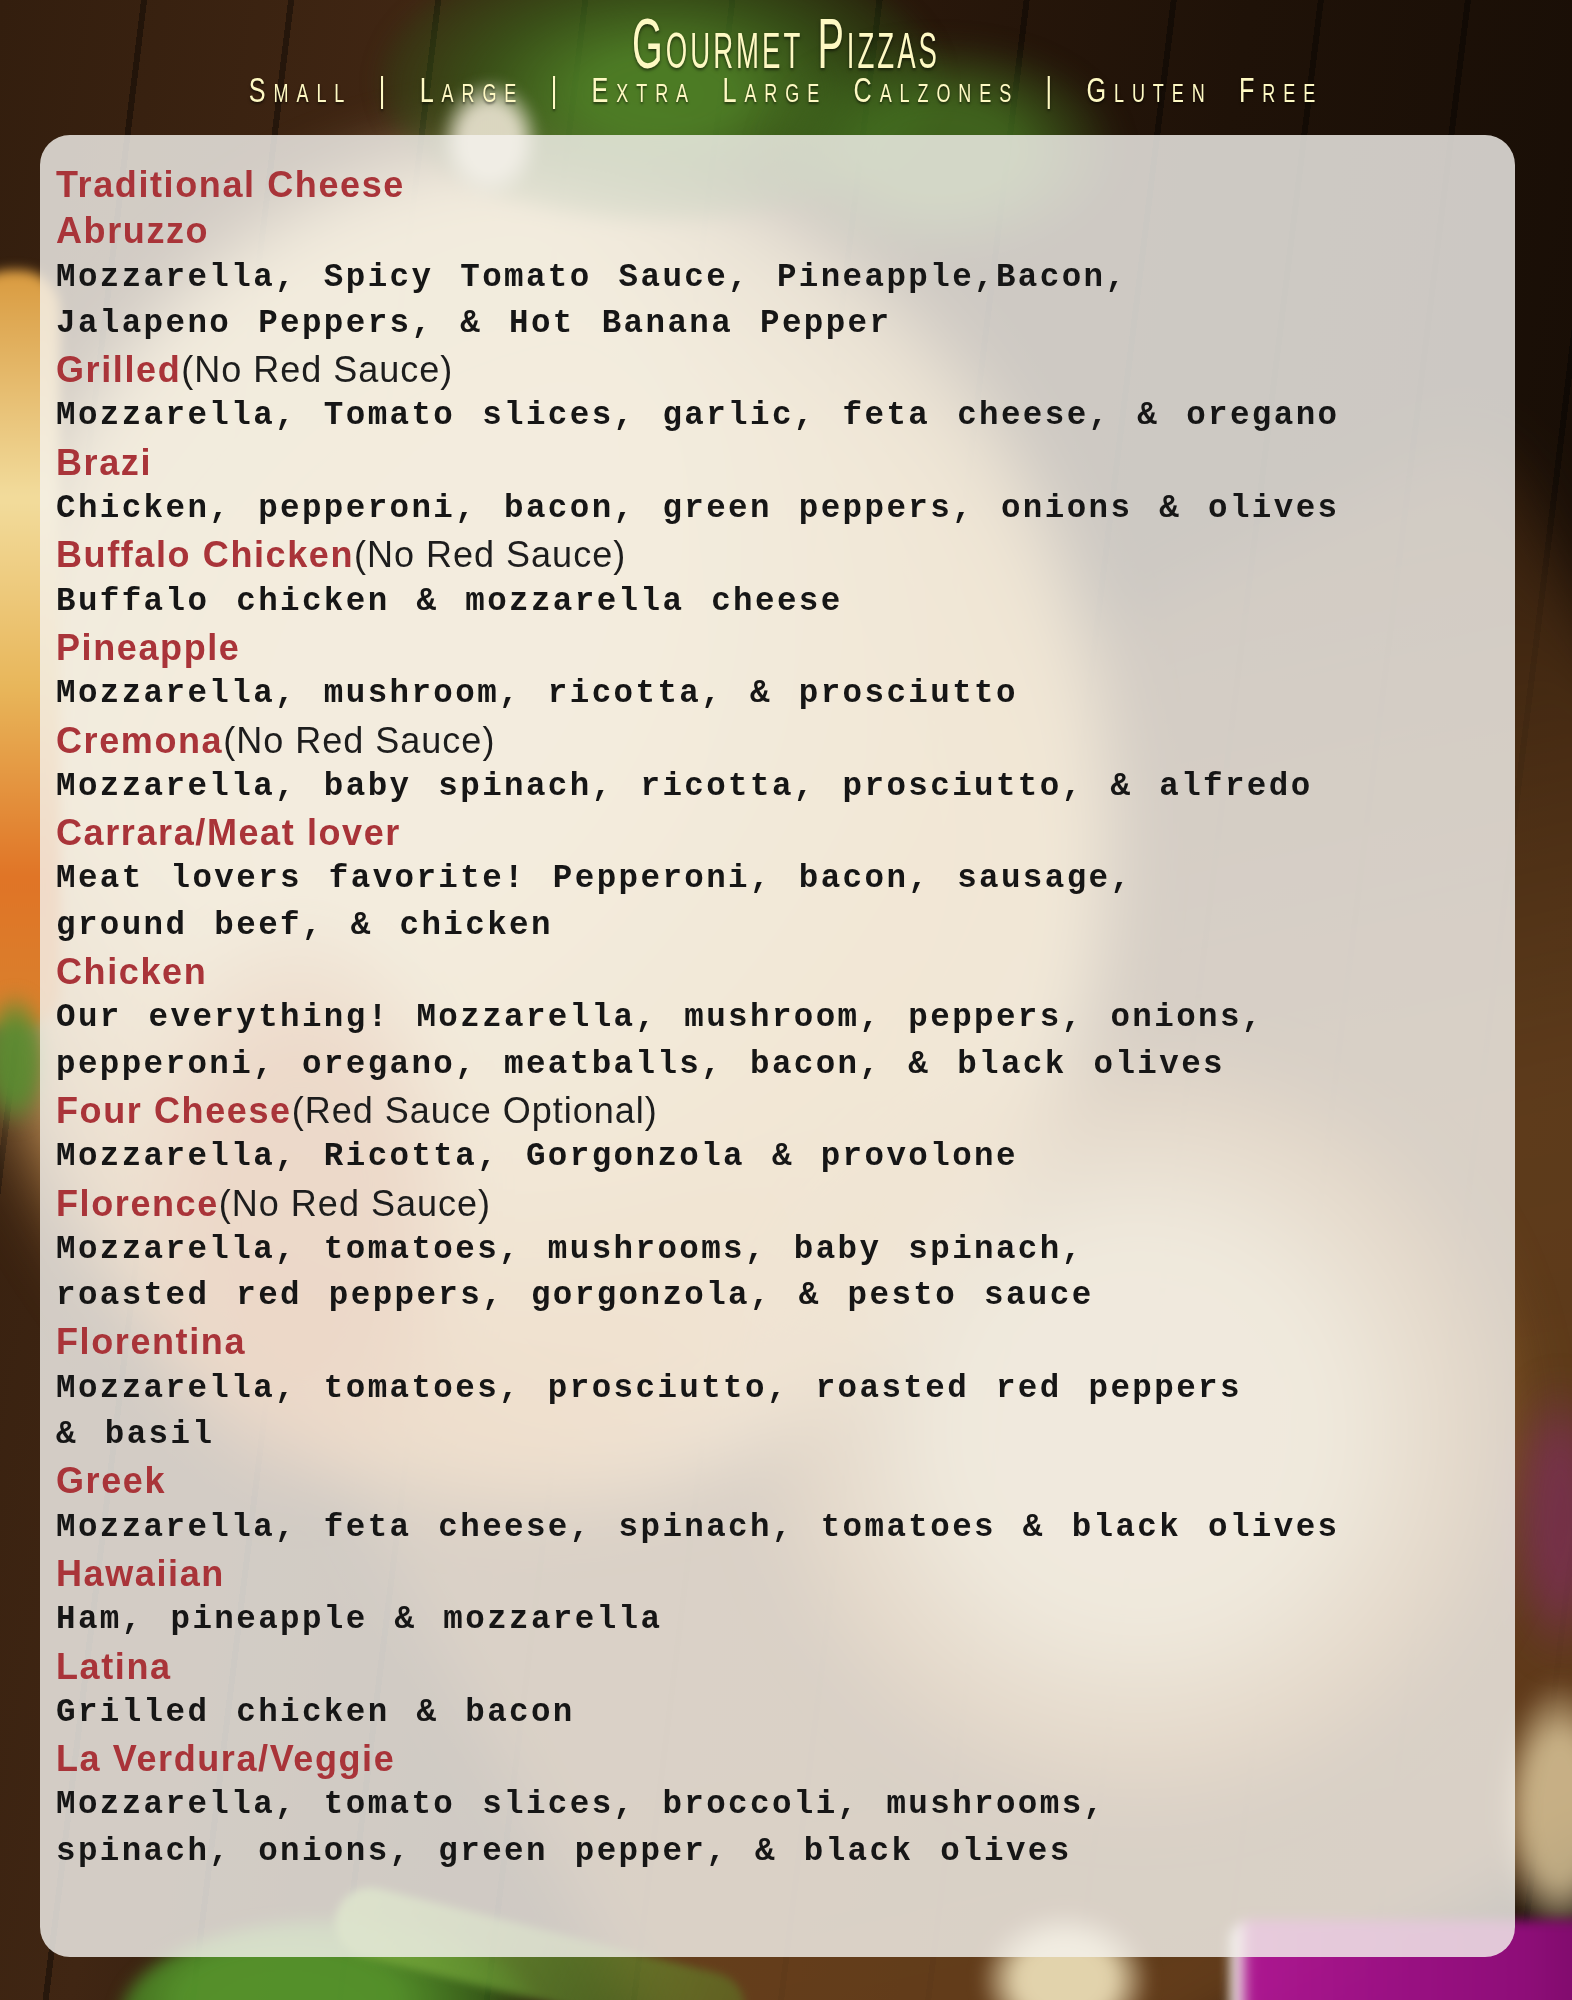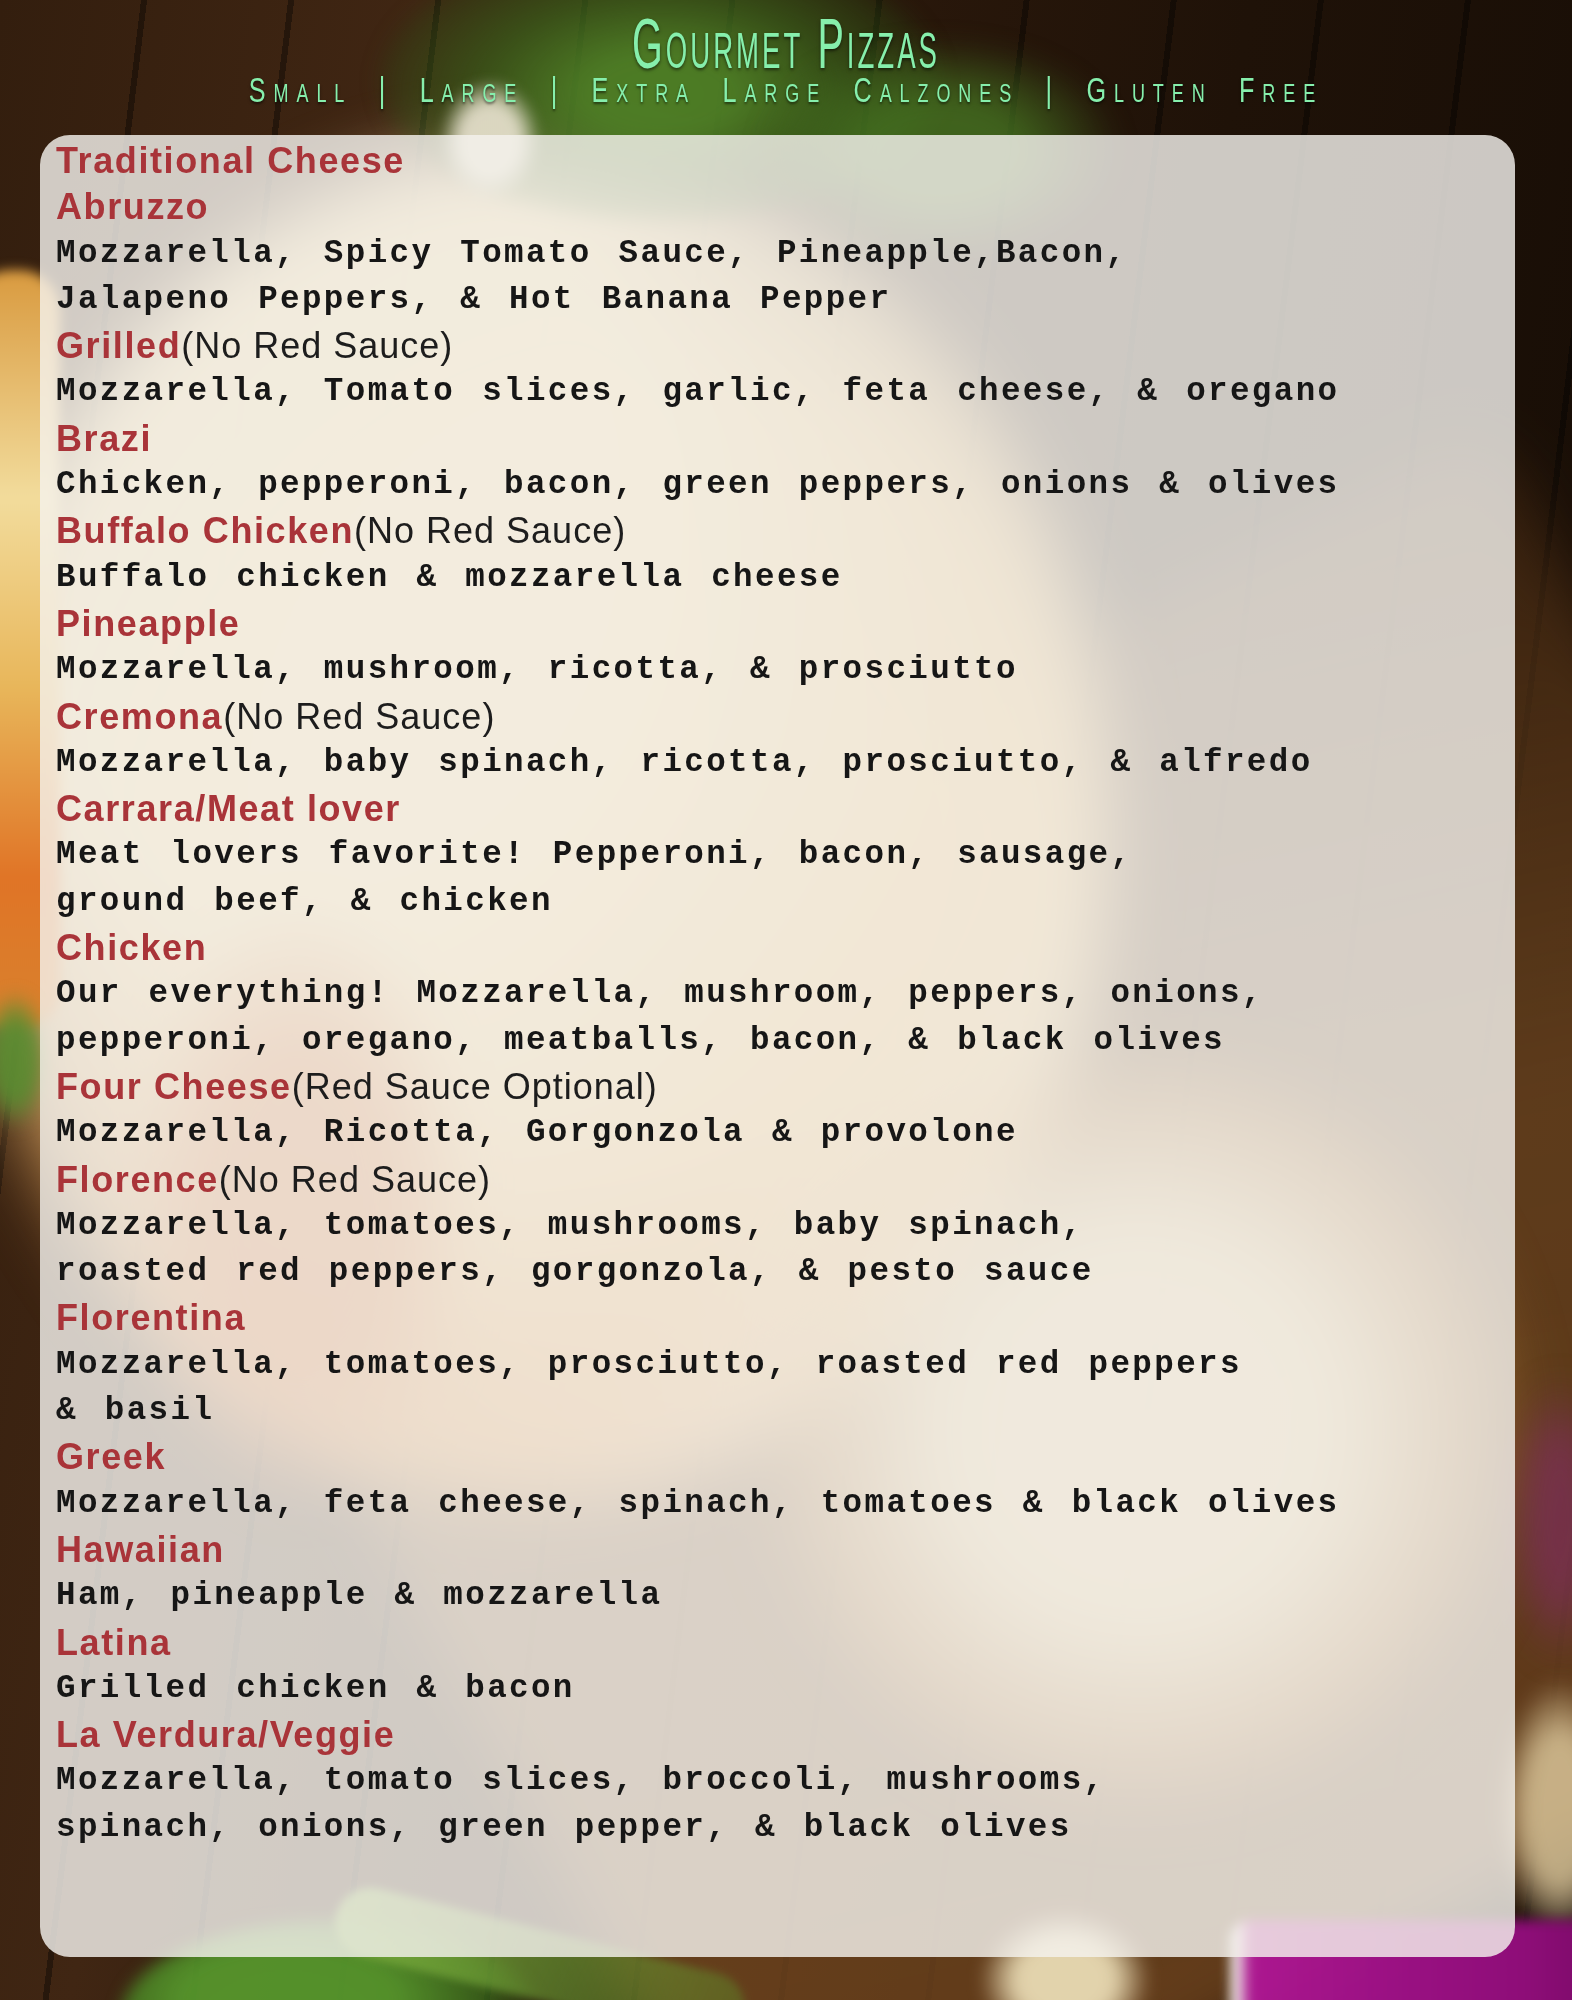--- a/index.html
+++ b/index.html
@@ -68,21 +68,21 @@
   .garlic-right{left:1500px;top:1680px;width:120px;height:260px;filter:blur(10px);
     background:radial-gradient(ellipse, rgba(225,205,160,.8) 0 40%, transparent 72%);}
   .onion-corner{
     left:1230px;top:1920px;width:420px;height:160px;border-radius:20px;filter:blur(6px);
     background:linear-gradient(90deg, rgba(255,255,255,.9) 0 6px, rgba(176,22,150,.95) 20px, #8e0d78 70%, #6f0a5e);
   }
   .onion-right{left:1510px;top:1380px;width:100px;height:280px;filter:blur(18px);
     background:radial-gradient(ellipse, rgba(140,40,120,.5) 0 40%, transparent 72%);}
 
   
-  .header{position:absolute;left:0;top:0;width:100%;z-index:3;text-align:center;color:#86efac;}
+  .header{position:absolute;left:0;top:0;width:100%;z-index:3;text-align:center;color:#fef9c3;}
   .title{
     margin:0;position:relative;top:2px;
     font-size:66px;font-weight:400;letter-spacing:5px;
     font-variant:small-caps;
     transform:scaleX(.60) scaleY(1.08);transform-origin:50% 0;
     text-shadow:0 2px 4px rgba(0,0,0,.55);
     white-space:nowrap;
   }
   .subtitle{
     position:relative;top:-6px;
@@ -93,21 +93,21 @@
     white-space:nowrap;
   }
 
   
   .panel{
     position:absolute;z-index:2;
     left:40px;top:135px;width:1475px;height:1822px;
     background:rgba(244,241,237,.82);
     border-radius:30px;
     box-sizing:border-box;
-    padding:3px 10px 0 16px;
+    padding:27px 10px 0 16px;
     overflow:hidden;
   }
   .item-head{
     font-size:36px;font-weight:700;color:#a93439;
     letter-spacing:1.6px;line-height:46.3px;white-space:nowrap;
   }
   .sfx{
     font-weight:400;color:#1d1d1d;letter-spacing:1px;margin-top:36px;
   }
   .desc{

